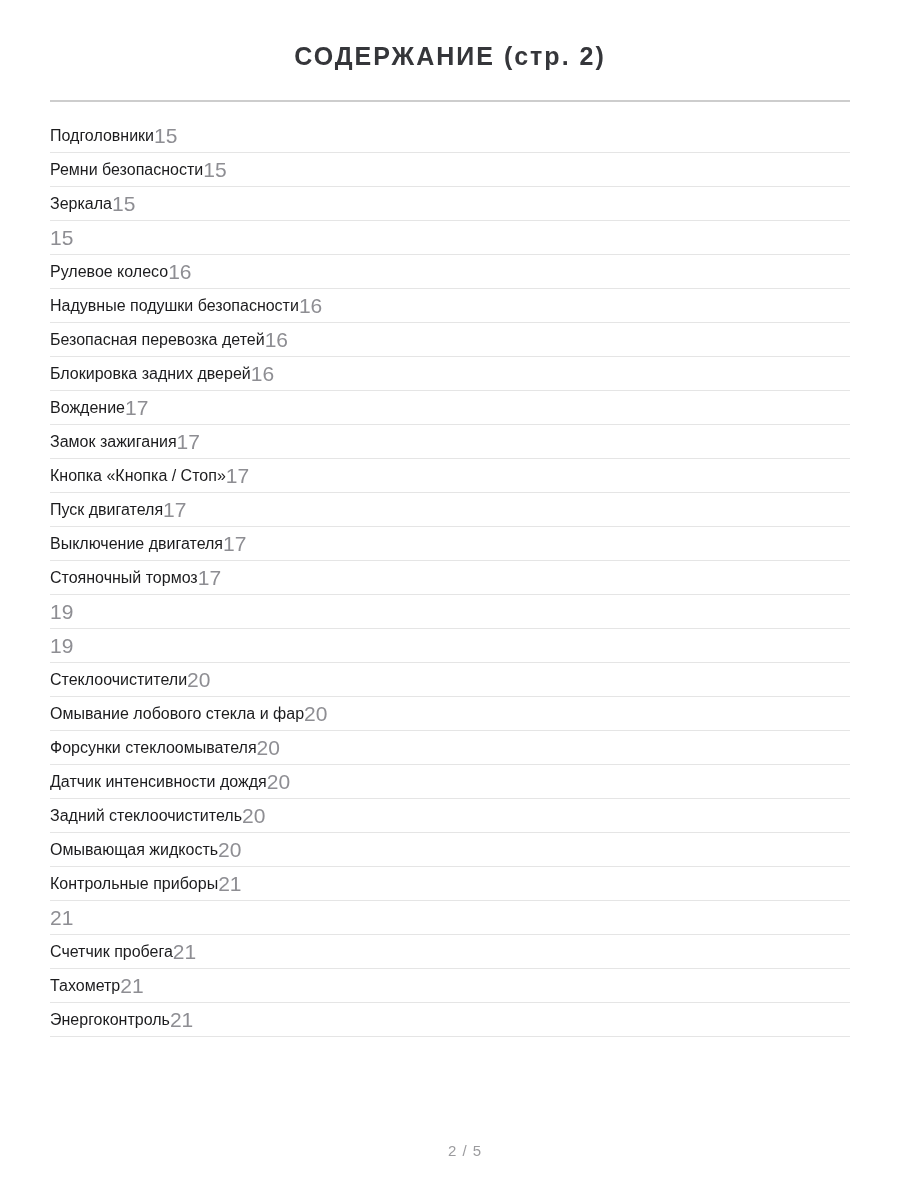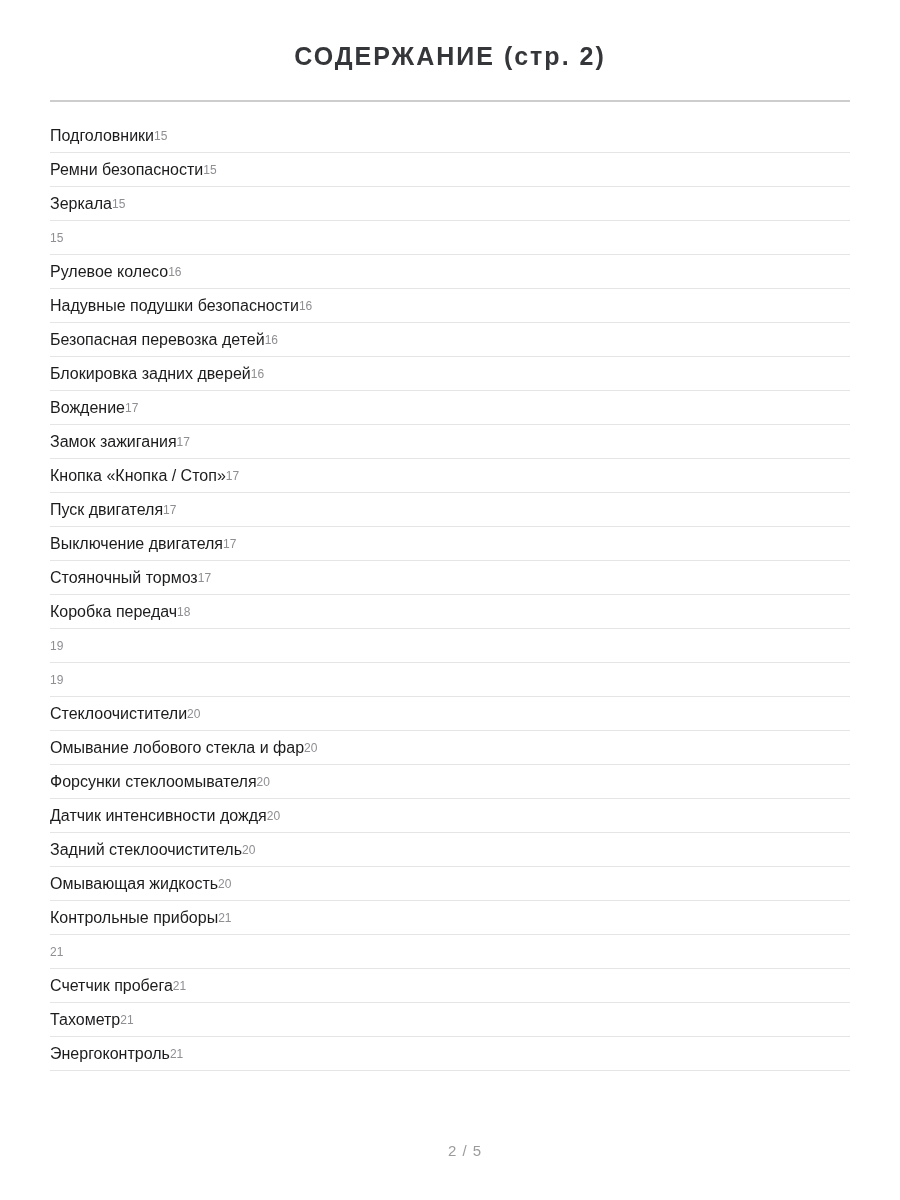--- a/index.html
+++ b/index.html
@@ -44,21 +44,21 @@
     box-sizing: border-box;
     border-bottom: 1px solid var(--separator, #e5e5e5);
     cursor: pointer;
   }
   .toc-label {
     font-size: 16px;
     color: var(--item-text, #1c1c1e);
     white-space: nowrap;
   }
   .toc-page {
-    font-size: 12px;
+    font-size: 21px;
     color: var(--page-number, #8e8e93);
     padding-right: 22px;
     white-space: nowrap;
   }
   .footer {
     position: absolute;
     left: 0;
     right: 0;
     top: 1142px;
     text-align: center;
@@ -139,24 +139,20 @@
   <div class="toc-row">
     <span class="toc-label">Выключение двигателя</span>
     <span class="toc-page">17</span>
   </div>
 
   <div class="toc-row">
     <span class="toc-label">Стояночный тормоз</span>
     <span class="toc-page">17</span>
   </div>
 
-  <div class="toc-row">
-    <span class="toc-label">Коробка передач</span>
-    <span class="toc-page">18</span>
-  </div>
 
   <div class="toc-row">
     <span class="toc-page">19</span>
   </div>
 
   <div class="toc-row">
     <span class="toc-page">19</span>
   </div>
 
   <div class="toc-row">

